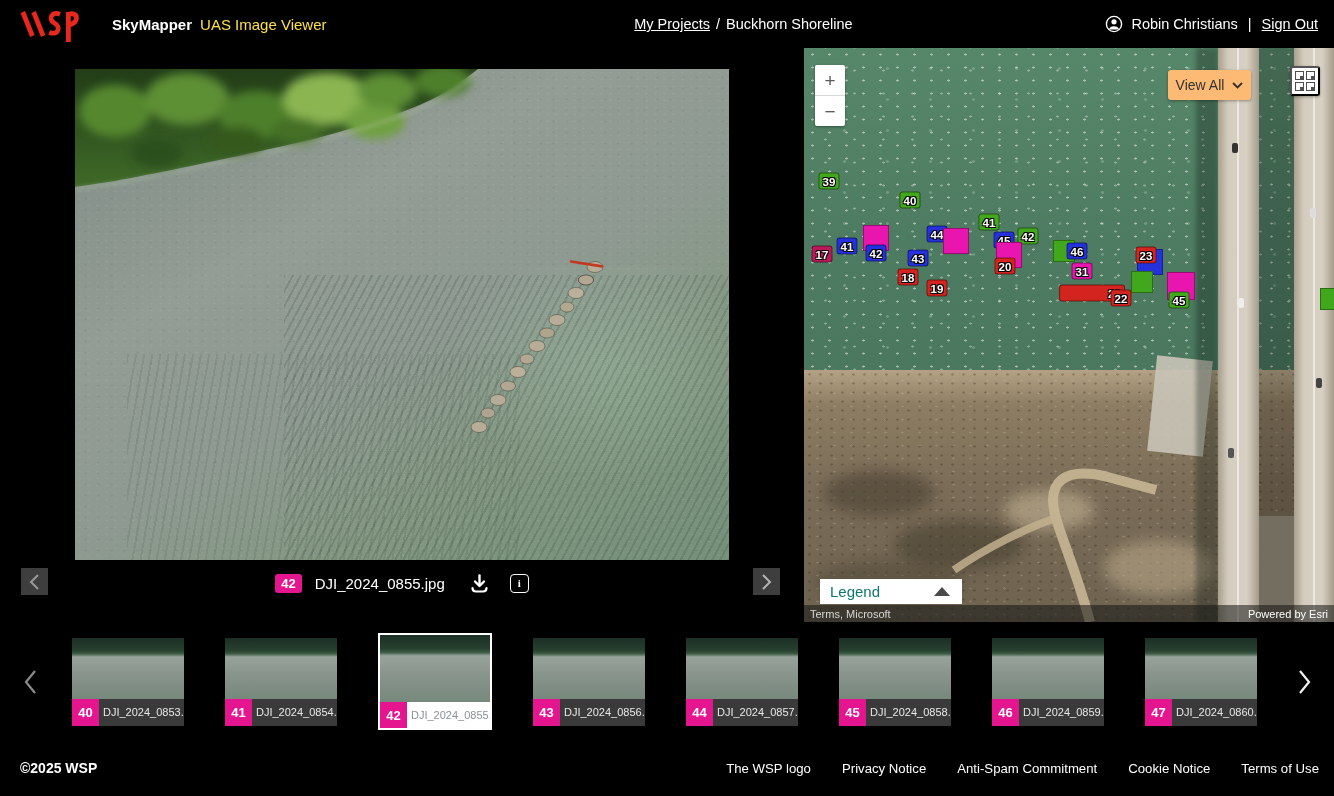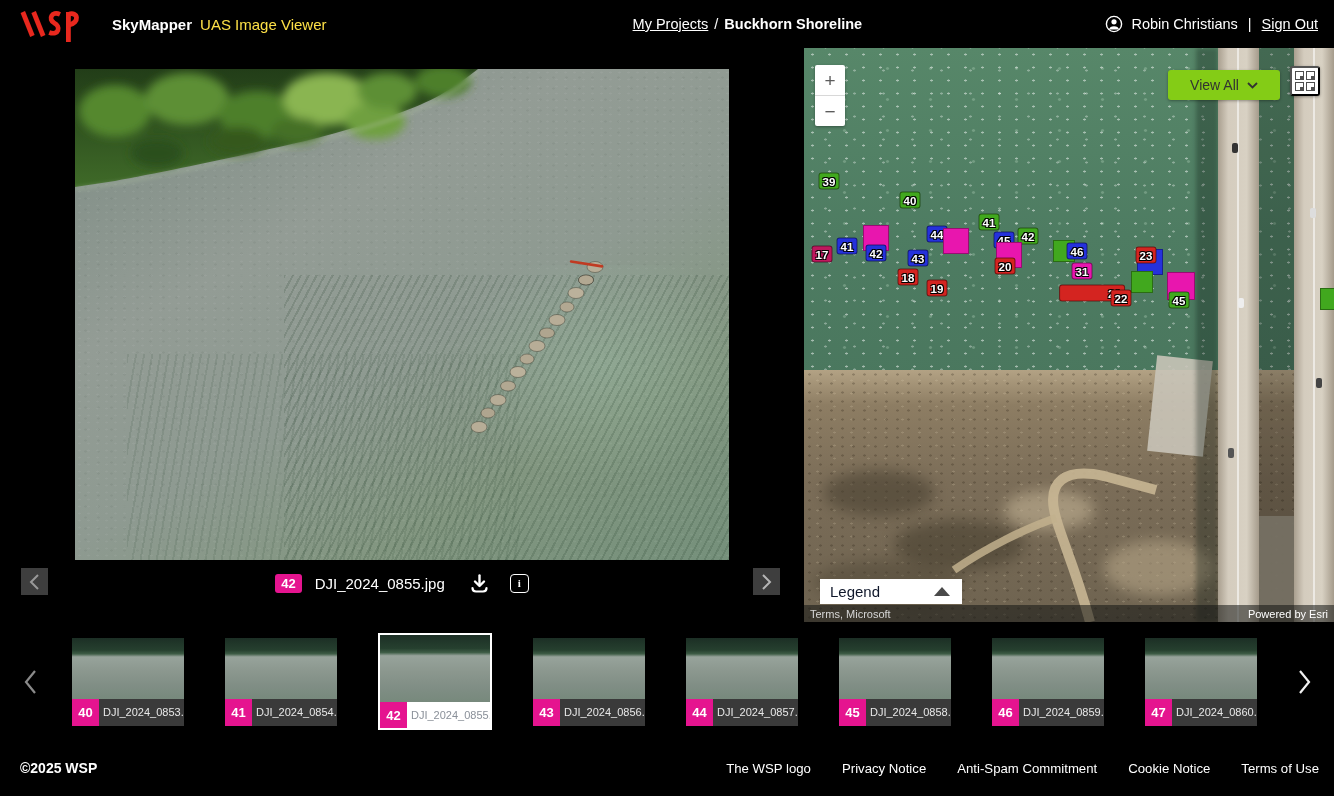--- a/index.html
+++ b/index.html
@@ -9,21 +9,21 @@
 
   
   .header { position:absolute; left:0; top:0; width:1334px; height:48px; background:#000; color:#fff; }
   .logo { position:absolute; left:18px; top:5px; width:66px; height:38px; }
   .brand { position:absolute; left:112px; top:0; height:48px; display:flex; align-items:center; font-size:15px; }
   .brand .app-name { font-weight:bold; color:#fff; }
   .brand .app-sub { margin-left:8px; color:#fde047; }
   .breadcrumb { position:absolute; left:50%; transform:translateX(-15%); top:0; height:48px; display:flex; align-items:center; font-size:14.5px; color:#fff; white-space:nowrap; }
   .breadcrumb a { color:#fff; text-decoration:underline; cursor:pointer; }
   .breadcrumb .sep { margin:0 6px; }
-  .breadcrumb .current { font-weight:bold; }
+  .breadcrumb .current { font-weight:normal; }
   .userbox { position:absolute; right:16px; top:0; height:48px; display:flex; align-items:center; gap:8px; font-size:14.5px; color:#fff; white-space:nowrap; }
   .userbox a { color:#fff; text-decoration:underline; cursor:pointer; }
   .userbox .pipe { margin:0 2px; }
 
   
   .viewer { position:absolute; left:0; top:48px; width:804px; height:582px; background:#000; }
   .main-image { position:absolute; left:75px; top:21px; width:654px; height:491px; overflow:hidden;
     background:linear-gradient(150deg,#7c8b83 0%,#939c95 33%,#8e9a91 55%,#829680 76%,#75907b 100%); }
   .grain { position:absolute; inset:0; opacity:.55;
     background-image:
@@ -78,29 +78,29 @@
 
   .map-marker { position:absolute; transform:translate(-50%,-50%); z-index:5; }
   .mk-square { border:1px solid rgba(0,0,0,.35); }
   .mk-badge { min-width:21px; height:17px; padding:0 3px; border-radius:3px; border:1px solid rgba(0,0,0,.45);
     color:#fff; font-size:11.5px; font-weight:bold; display:flex; align-items:center; justify-content:center;
     text-shadow:-1px -1px 0 #000, 1px -1px 0 #000, -1px 1px 0 #000, 1px 1px 0 #000; cursor:pointer; }
 
   .zoom-ctl { position:absolute; left:11px; top:17px; width:30px; height:61px; background:#fff; border-radius:2px; box-shadow:0 1px 3px rgba(0,0,0,.35); z-index:10; }
   .zoom-ctl button { width:30px; height:30px; background:none; border:none; color:#5c5c5c; font-size:19px; line-height:1; cursor:pointer; }
   .zoom-ctl .divider { height:1px; background:#d8d8d8; }
-  .view-all { position:absolute; left:364px; top:22px; width:112px; height:30px; background:#84cc16; border-radius:3px; box-shadow:0 1px 3px rgba(0,0,0,.35);
+  .view-all { position:absolute; left:364px; top:22px; width:83px; height:30px; background:#fdba74; border-radius:3px; box-shadow:0 1px 3px rgba(0,0,0,.35);
     display:flex; align-items:center; justify-content:center; gap:8px; font-size:14px; color:#323232; cursor:pointer; z-index:10; }
   .basemap-btn { position:absolute; left:486px; top:18px; width:30px; height:30px; background:#fff; border-radius:3px; box-shadow:0 1px 3px rgba(0,0,0,.35);
     display:grid; grid-template-columns:9px 9px; grid-template-rows:9px 9px; gap:2px; align-content:center; justify-content:center; cursor:pointer; z-index:10; }
   .basemap-btn i { border:1.5px solid #4e4e4e; position:relative; }
   .basemap-btn i::after { content:""; position:absolute; right:0.5px; bottom:0.5px; width:3px; height:3px; background:#4e4e4e; }
 
   .legend-bar { position:absolute; left:16px; top:531px; width:142px; height:25px; background:#fff; display:flex; align-items:center; z-index:10; cursor:pointer; }
-  .legend-bar .lg-text { font-size:15px; color:#0f172a; padding-left:10px; flex:1; }
+  .legend-bar .lg-text { font-size:15px; color:#0f766e; padding-left:10px; flex:1; }
   .legend-tri { width:0; height:0; border-left:8px solid transparent; border-right:8px solid transparent; border-bottom:9px solid #4a4a4a; margin-right:12px; }
   .attrib { position:absolute; left:0; top:557px; width:530px; height:17px; background:rgba(20,22,20,.55); z-index:9;
     display:flex; align-items:center; justify-content:space-between; padding:0 6px; font-size:11px; }
   .attrib .a-left { color:#d6d6d6; }
   .attrib .a-right { color:#fff; }
 
   
   .strip { position:absolute; left:0; top:630px; width:1334px; height:103px; background:#000; display:flex; align-items:center; }
   .strip-chev { position:absolute; top:0; height:103px; width:44px; display:flex; align-items:center; justify-content:center; background:none; border:none; cursor:pointer; }
   .chev-l { left:8px; } .chev-r { right:8px; }

